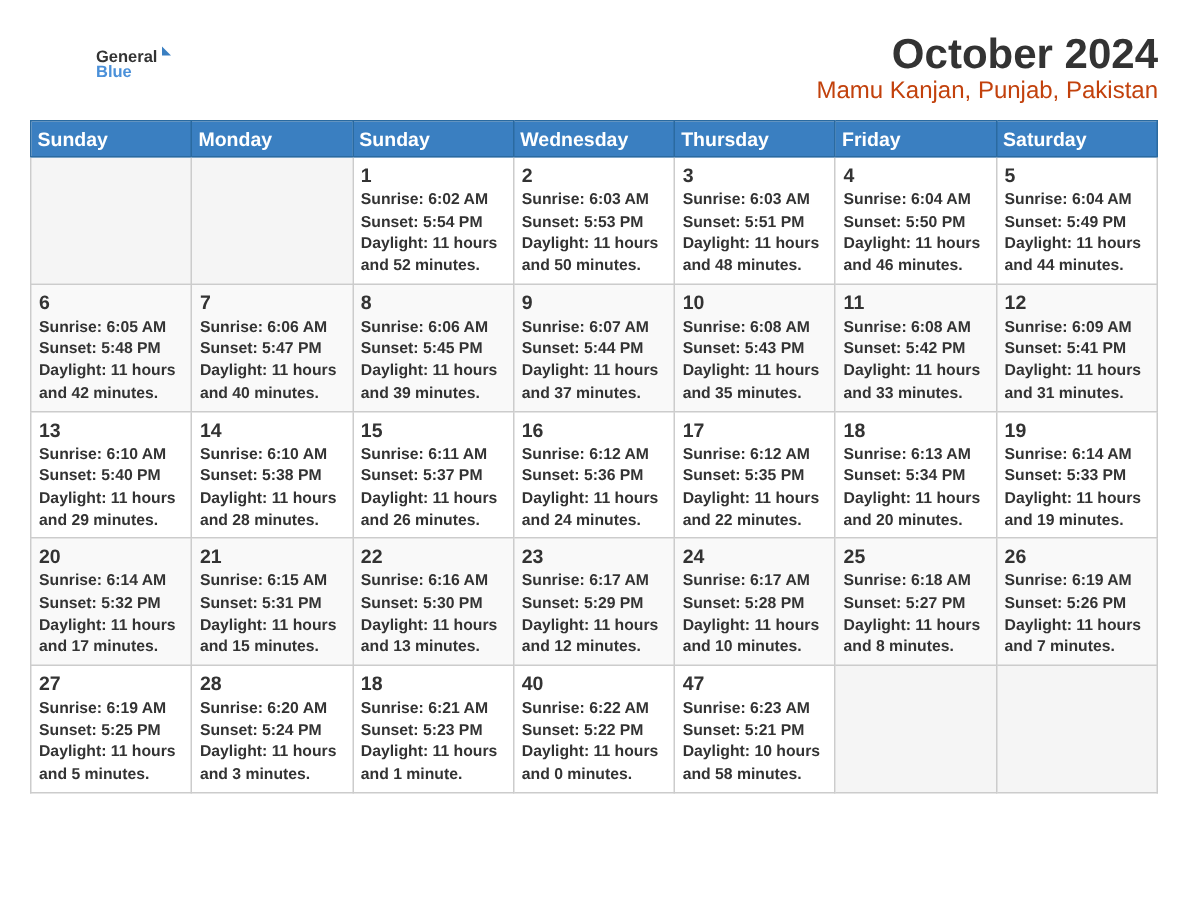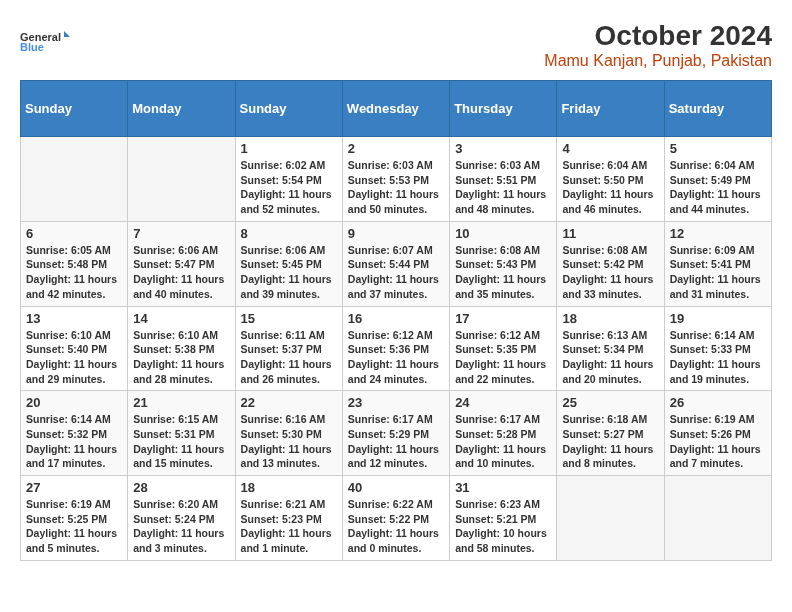--- a/index.html
+++ b/index.html
@@ -13,20 +13,21 @@
     .header {
       display: flex;
       justify-content: space-between;
       align-items: flex-start;
       margin-bottom: 10px;
     }
     .logo {
       display: flex;
       align-items: center;
       gap: 4px;
+      margin-left: 44px;
     }
     .title-block {
       text-align: right;
     }
     .month-title {
       font-size: 28px;
       font-weight: bold;
       color: #333;
     }
     .location-title {
@@ -36,21 +37,21 @@
     table {
       width: 100%;
       border-collapse: collapse;
       table-layout: fixed;
     }
     th {
       background-color: #3a7fc1;
       color: #fff;
       font-size: 13px;
       font-weight: bold;
-      padding: 20px 4px;
+      padding: 4px 4px;
       text-align: left;
       border: 1px solid #2a6aa0;
     }
     td {
       border: 1px solid #ccc;
       vertical-align: top;
       padding: 4px 5px;
       font-size: 11px;
       color: #333;
       height: 80px;
@@ -351,21 +352,21 @@
       </td>
         <td>
         <span class="day-number">40</span>
         <div class="day-info">
           Sunrise: 6:22 AM<br>
           Sunset: 5:22 PM<br>
           Daylight: 11 hours and 0 minutes.
         </div>
       </td>
         <td>
-        <span class="day-number">31</span>
+        <span class="day-number">47</span>
         <div class="day-info">
           Sunrise: 6:23 AM<br>
           Sunset: 5:21 PM<br>
           Daylight: 10 hours and 58 minutes.
         </div>
       </td>
         <td class="empty"></td>
         <td class="empty"></td>
       </tr>
     </tbody>

